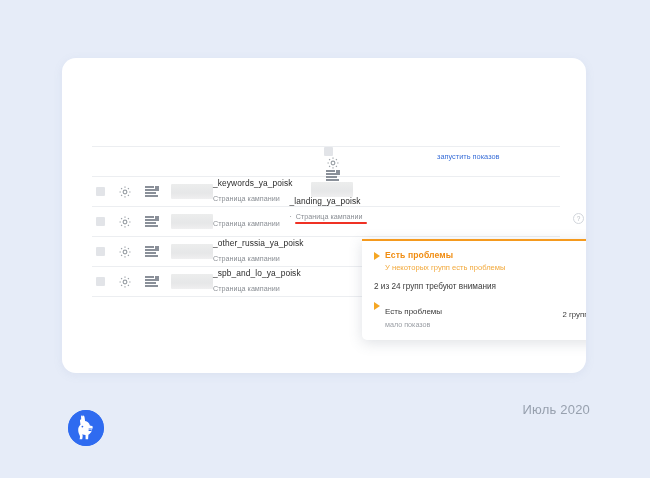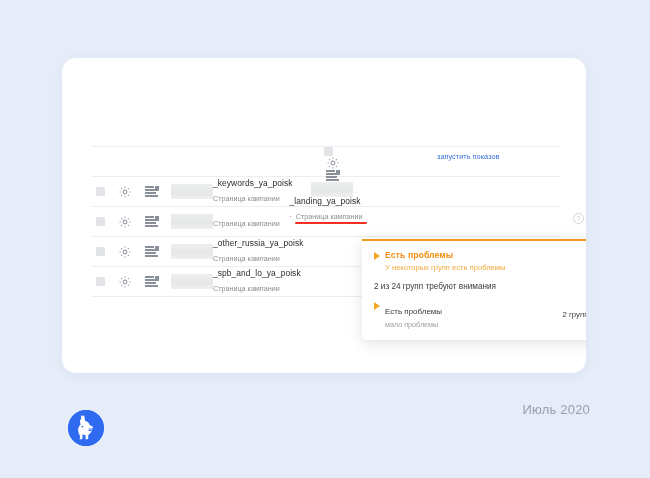--- a/index.html
+++ b/index.html
@@ -408,21 +408,21 @@
     <div class="pop-head">
       <span class="pop-tri"></span>
       <span class="pop-title">Есть проблемы</span>
     </div>
     <div class="pop-sub">У некоторых групп есть проблемы</div>
     <div class="pop-mid">2 из 24 групп требуют внимания</div>
     <div class="pop-item">
       <span class="pop-tri"></span>
       <span class="col">
         <span class="pop-item-title">Есть проблемы</span>
-        <span class="pop-item-sub" style="display:block">мало проблемы</span>
+        <span class="pop-item-sub" style="display:block">мало показов</span>
       </span>
       <span class="pop-count">2 группы</span>
     </div>
   </div>
 
 </div>
 
 <div class="logo">
   <svg viewBox="0 0 36 36" width="36" height="36">
     <circle cx="18" cy="18" r="18" fill="#2f6bf0"></circle>

